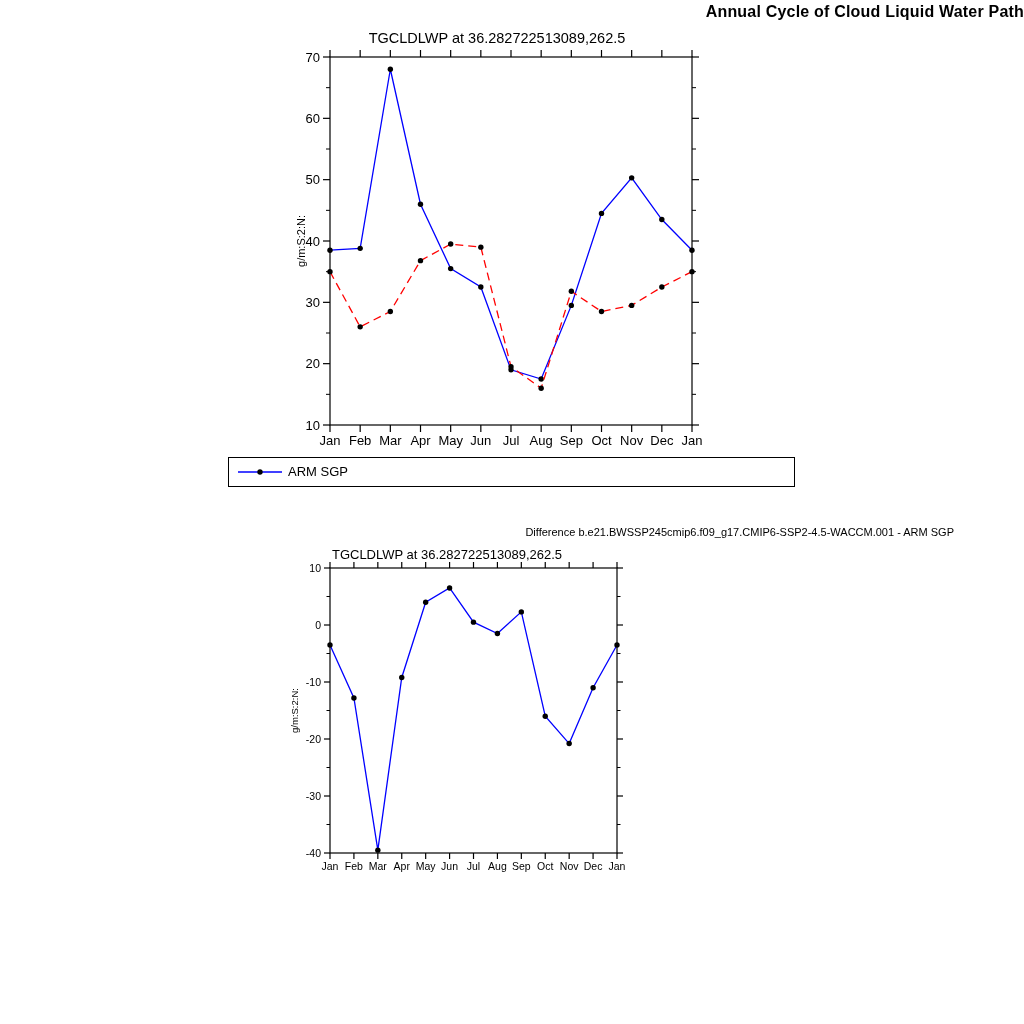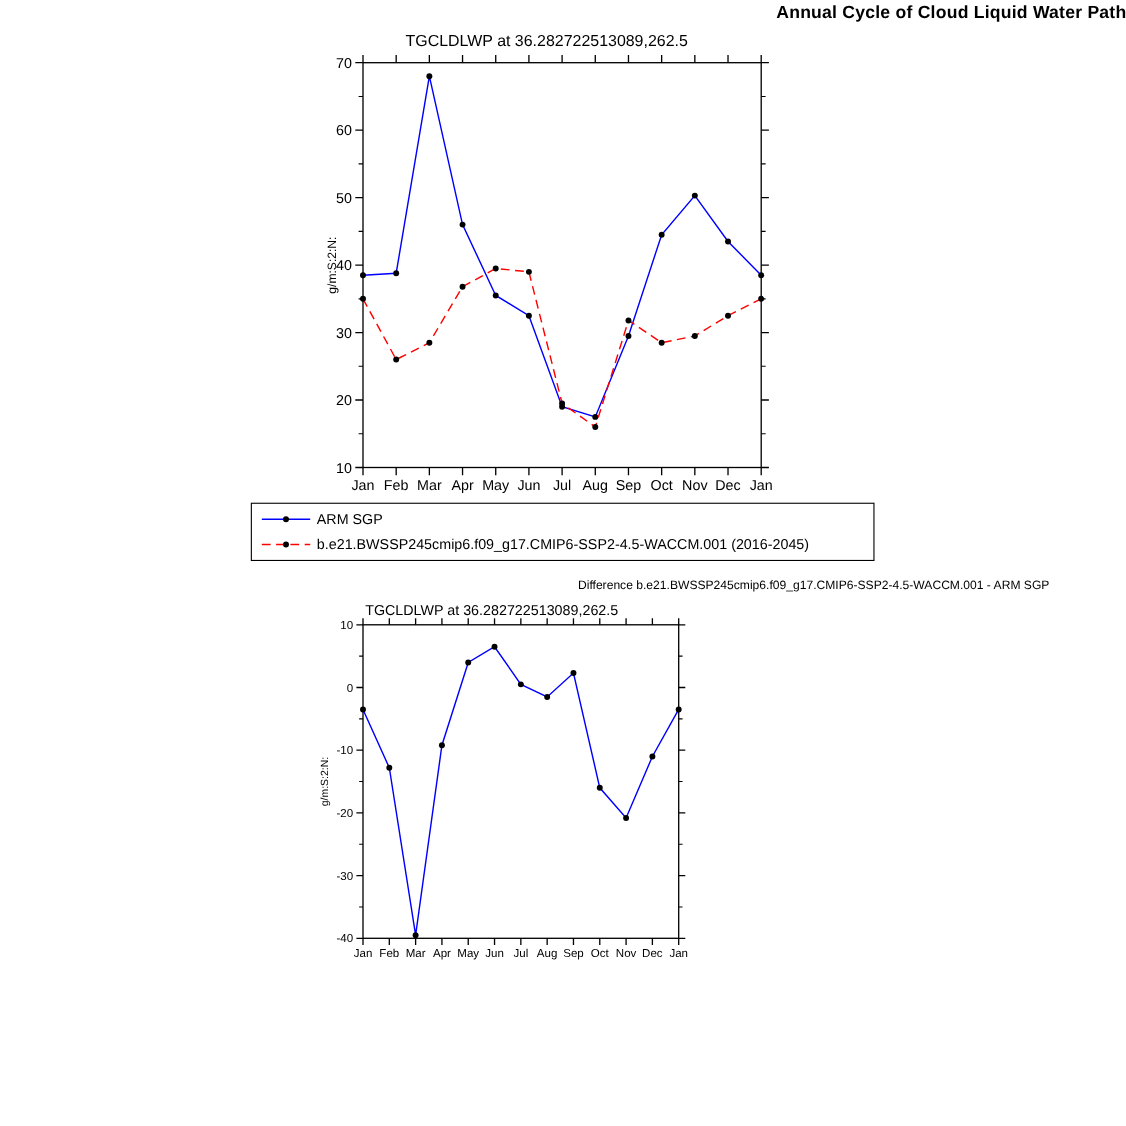--- a/index.html
+++ b/index.html
@@ -2,21 +2,21 @@
 <html><head>
 <meta charset="utf-8">
 <style>
   * { margin:0; padding:0; box-sizing:border-box; }
   html,body { width:1024px; height:1024px; background:#ffffff; }
   body { font-family:"Liberation Sans", sans-serif; position:relative; overflow:hidden; color:#000; }
   .abs { position:absolute; }
   .title1 { left:0; top:3px; width:1024px; text-align:right; font-size:16px; font-weight:bold; letter-spacing:0.2px; }
   .subtitle1 { left:0; top:30px; width:994px; text-align:center; font-size:14.5px; }
   .chart1 { left:260px; top:28px; }
-  .legend { left:228px; top:457px; width:567px; border:1px solid #000; padding:3px 8px 4px 8px; display:flex; flex-direction:column; gap:2px; background:#fff; }
+  .legend { left:228px; top:457px; width:567px; border:1px solid #000; padding:3px 8px 4px 8px; display:flex; flex-direction:row; gap:19px; background:#fff; }
   .legend-row { display:flex; align-items:center; gap:5px; height:21px; }
   .legend-text { font-size:13px; white-space:nowrap; }
   .title2 { left:0; top:526px; width:954px; text-align:right; font-size:11px; font-weight:normal; }
   .subtitle2 { left:0; top:547px; width:894px; text-align:center; font-size:13px; }
   .chart2 { left:260px; top:560px; }
   svg text { font-family:"Liberation Sans", sans-serif; fill:#000; }
 </style>
 </head>
 <body>
 
@@ -141,27 +141,20 @@
     </svg>
 
   <div class="abs legend">
     <div class="legend-row">
       <svg width="46" height="12">
         <line x1="1" y1="6" x2="45" y2="6" stroke-width="1.3" stroke="#0000ff"></line>
         <circle cx="23" cy="6" r="2.7" fill="#000000"></circle>
       </svg>
       <span class="legend-text">ARM SGP</span>
     </div>
-    <div class="legend-row">
-      <svg width="46" height="12">
-        <line x1="1" y1="6" x2="45" y2="6" stroke-width="1.3" stroke-dasharray="8,5" stroke="#ff0000"></line>
-        <circle cx="23" cy="6" r="2.7" fill="#000000"></circle>
-      </svg>
-      <span class="legend-text">b.e21.BWSSP245cmip6.f09_g17.CMIP6-SSP2-4.5-WACCM.001 (2016-2045)</span>
-    </div>
   </div>
 
   <div class="abs title2">Difference b.e21.BWSSP245cmip6.f09_g17.CMIP6-SSP2-4.5-WACCM.001 - ARM SGP</div>
   <div class="abs subtitle2">TGCLDLWP at 36.282722513089,262.5</div>
 
   <svg id="chart2" class="abs chart2" width="430" height="325">
       <g>
         <rect x="70" y="8" width="287" height="285" fill="none" stroke="#000" stroke-width="1.2"></rect>
       </g>
       <g>

